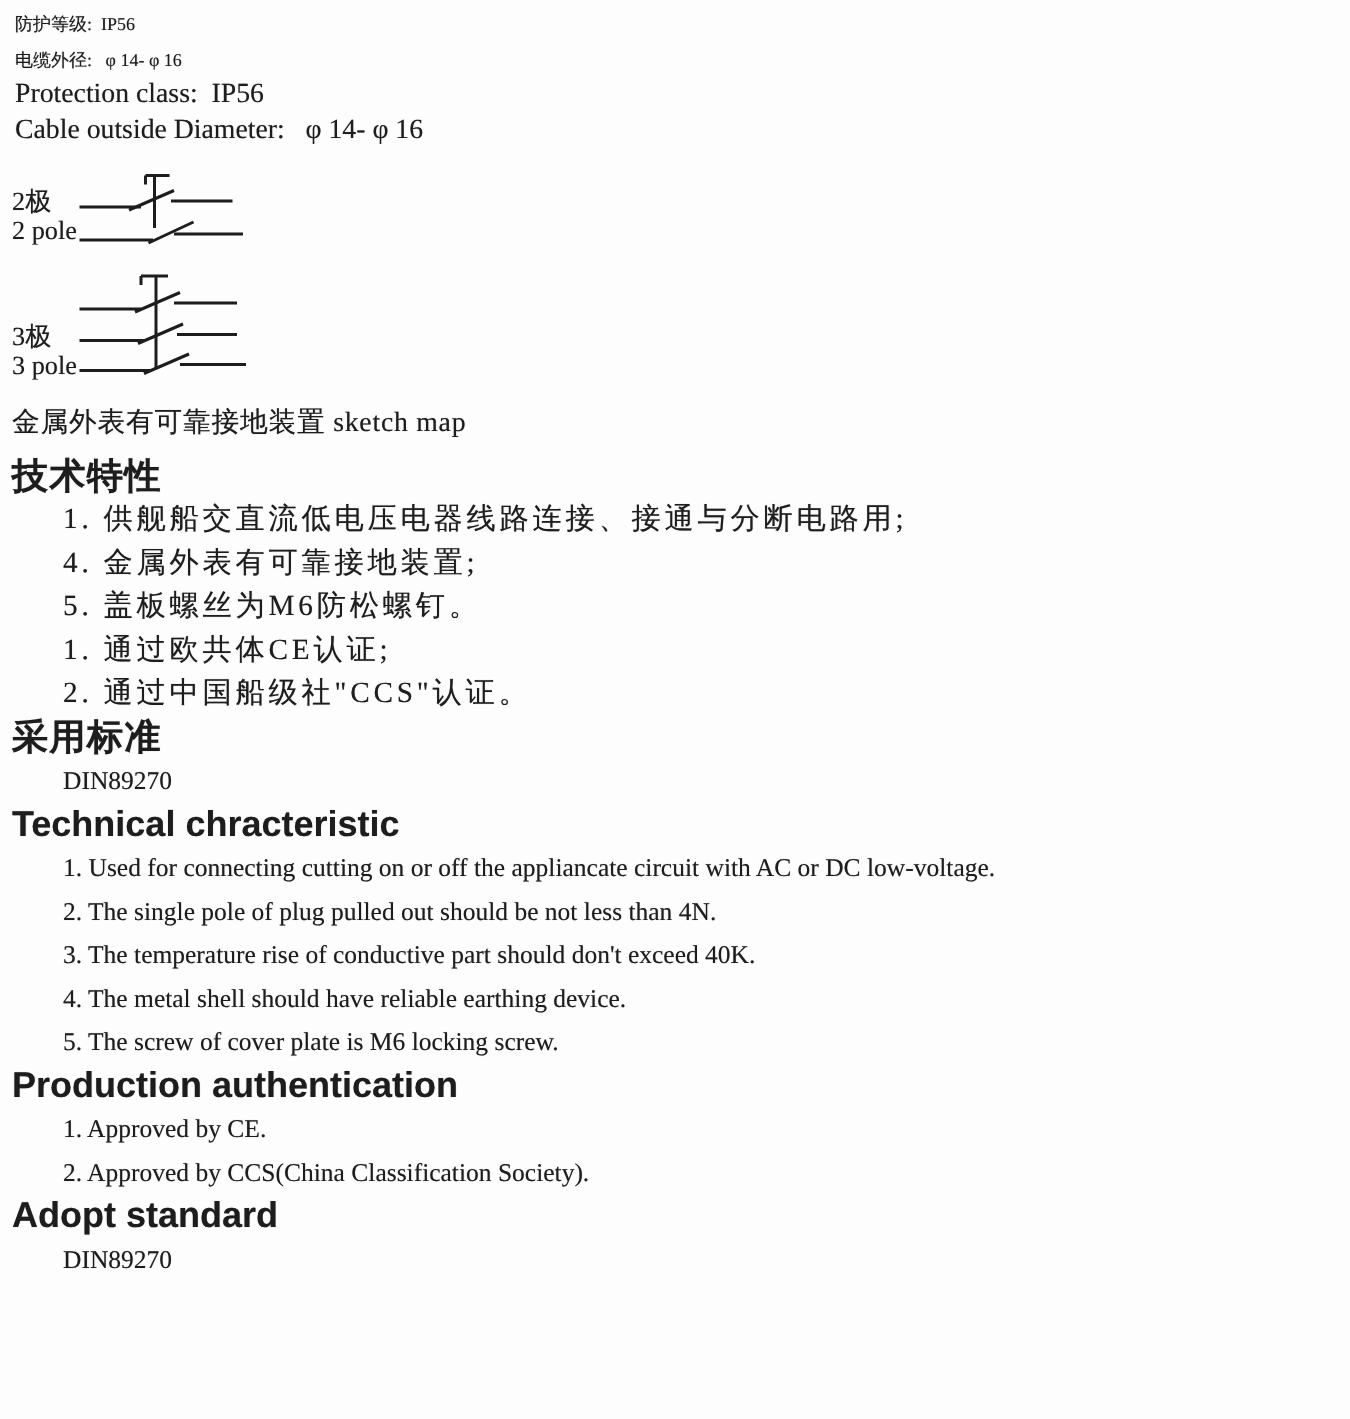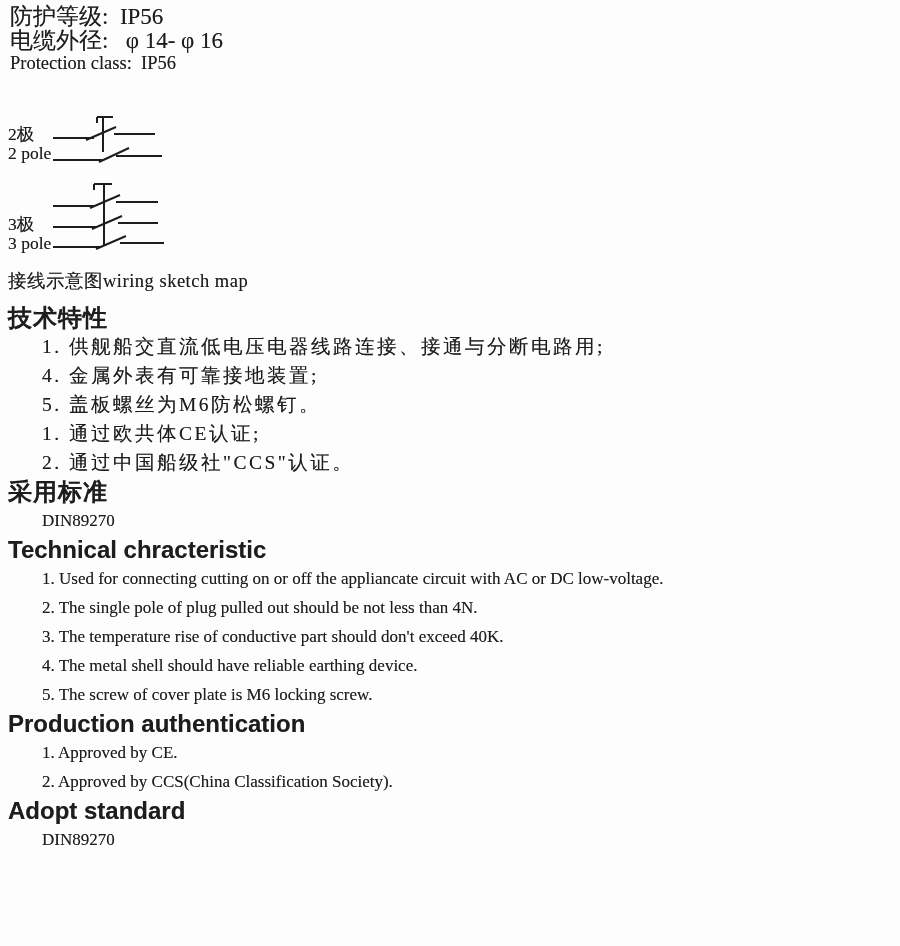--- a/index.html
+++ b/index.html
@@ -12,21 +12,21 @@
     width:900px;height:946px;
     background:var(--paper);
     color:var(--ink);
     overflow:hidden;
     font-family:"Liberation Serif",serif;
     text-shadow:0 0 .6px rgba(0,0,0,.45);
   }
   
   .spec-block{position:absolute;top:5px;left:10px;}
   .spec-line{white-space:pre;line-height:23.5px;}
-  .spec-line.cn{font-size:23px;}
+  .spec-line.cn{font-size:12px;}
   .spec-line.en{font-size:18.5px;}
   
   .diagram-area{position:absolute;top:110px;left:0;width:260px;height:160px;}
   .pole-label{position:absolute;left:8px;font-size:17.5px;white-space:pre;}
   .lbl-2cn{top:12px;text-align:center;}
   .lbl-2en{top:33px;}
   .lbl-3cn{top:102px;}
   .lbl-3en{top:123px;}
   .sw-svg{position:absolute;left:50px;}
   .sw2{top:2px;}
@@ -47,20 +47,21 @@
 </style>
 </head>
 <body>
 
 <div class="page">
 
   <div class="spec-block">
     <div class="spec-line cn">防护等级:  IP56</div>
     <div class="spec-line cn">电缆外径:   φ 14- φ 16</div>
     <div class="spec-line en">Protection class:  IP56</div>
+    <div class="spec-line en">Cable outside Diameter:   φ 14- φ 16</div>
   </div>
 
   <div class="diagram-area">
     <span class="pole-label lbl-2cn">2极</span>
     <span class="pole-label lbl-2en">2 pole</span>
 
     <svg class="sw-svg sw2" width="115" height="56" viewBox="0 0 115 56" aria-hidden="true">
       <path d="M47 5 H63"></path>
         <path d="M47 5 V11"></path>
       <path d="M53 5 V40"></path>
@@ -84,21 +85,21 @@
         <path d="M66 22 H108"></path>
       <path d="M3 47 H46"></path>
         <path d="M42 49 L72 36"></path>
         <path d="M68 43 H108"></path>
       <path d="M3 67 H50"></path>
         <path d="M46 69 L76 56"></path>
         <path d="M70 63 H114"></path>
     </svg>
   </div>
 
-  <div class="wiring-caption">接线示意图wiring sketch map</div>
+  <div class="wiring-caption">金属外表有可靠接地装置 sketch map</div>
 
   <div class="sections">
 
     <div class="sec-h cn">技术特性</div>
     <div class="sec-item cn">1. 供舰船交直流低电压电器线路连接、接通与分断电路用;</div>
     <div class="sec-item cn">4. 金属外表有可靠接地装置;</div>
     <div class="sec-item cn">5. 盖板螺丝为M6防松螺钉。</div>
 
     <div class="sec-item cn">1. 通过欧共体CE认证;</div>
     <div class="sec-item cn">2. 通过中国船级社"CCS"认证。</div>

